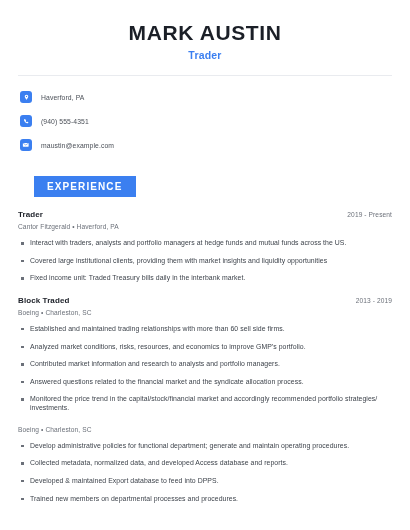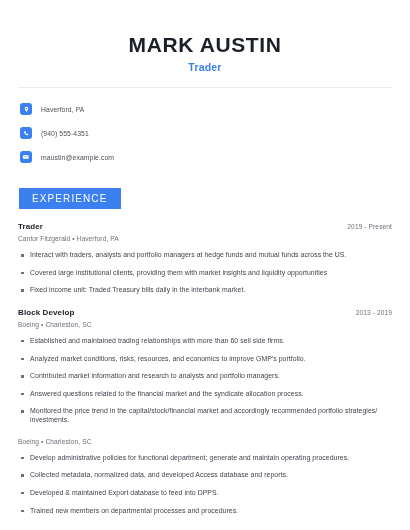--- a/index.html
+++ b/index.html
@@ -11,21 +11,21 @@
     height: 530px;
     background: #ffffff;
     font-family: "Liberation Sans", sans-serif;
     color: #2b2b2b;
     overflow: hidden;
   }
   .page {
     width: 410px;
     height: 530px;
     box-sizing: border-box;
-    padding: 16px 18px;
+    padding: 4px 18px;
     position: relative;
   }
 
   
   .header {
     text-align: center;
     padding-top: 17px;
   }
   .name {
     font-size: 21px;
@@ -77,24 +77,24 @@
     margin-left: 9px;
     letter-spacing: 0.1px;
   }
 
   
   .section-badge {
     display: inline-block;
     background: #3b7ff0;
     color: #ffffff;
     font-size: 10px;
-    font-weight: normal;
+    font-weight: bold;
     letter-spacing: 1.1px;
     padding: 5px 14px 5px 13px;
-    margin-left: 1px;
+    margin-left: 16px;
   }
   .section-experience {
     margin-top: 22px;
   }
 
   
   .entry {
     margin-top: 13px;
   }
   .entry-head {
@@ -200,21 +200,21 @@
       <div class="entry-sub">Cantor Fitzgerald • Haverford, PA</div>
       <ul class="bullets">
         <li class="bullet">Interact with traders, analysts and portfolio managers at hedge funds and mutual funds across the US.</li>
         <li class="bullet">Covered large institutional clients, providing them with market insights and liquidity opportunities</li>
         <li class="bullet">Fixed income unit: Traded Treasury bills daily in the interbank market.</li>
       </ul>
     </div>
 
     <div class="entry">
       <div class="entry-head">
-        <span class="entry-role">Block Develop</span>
+        <span class="entry-role">Block Traded</span>
         <span class="entry-dates">2013 - 2019</span>
       </div>
       <div class="entry-sub">Boeing • Charleston, SC</div>
       <ul class="bullets">
         <li class="bullet">Established and maintained trading relationships with more than 60 sell side firms.</li>
         <li class="bullet">Analyzed market conditions, risks, resources, and economics to improve GMP's portfolio.</li>
         <li class="bullet">Contributed market information and research to analysts and portfolio managers.</li>
         <li class="bullet">Answered questions related to the financial market and the syndicate allocation process.</li>
         <li class="bullet">Monitored the price trend in the capital/stock/financial market and accordingly recommended portfolio strategies/ investments.</li>
       </ul>

